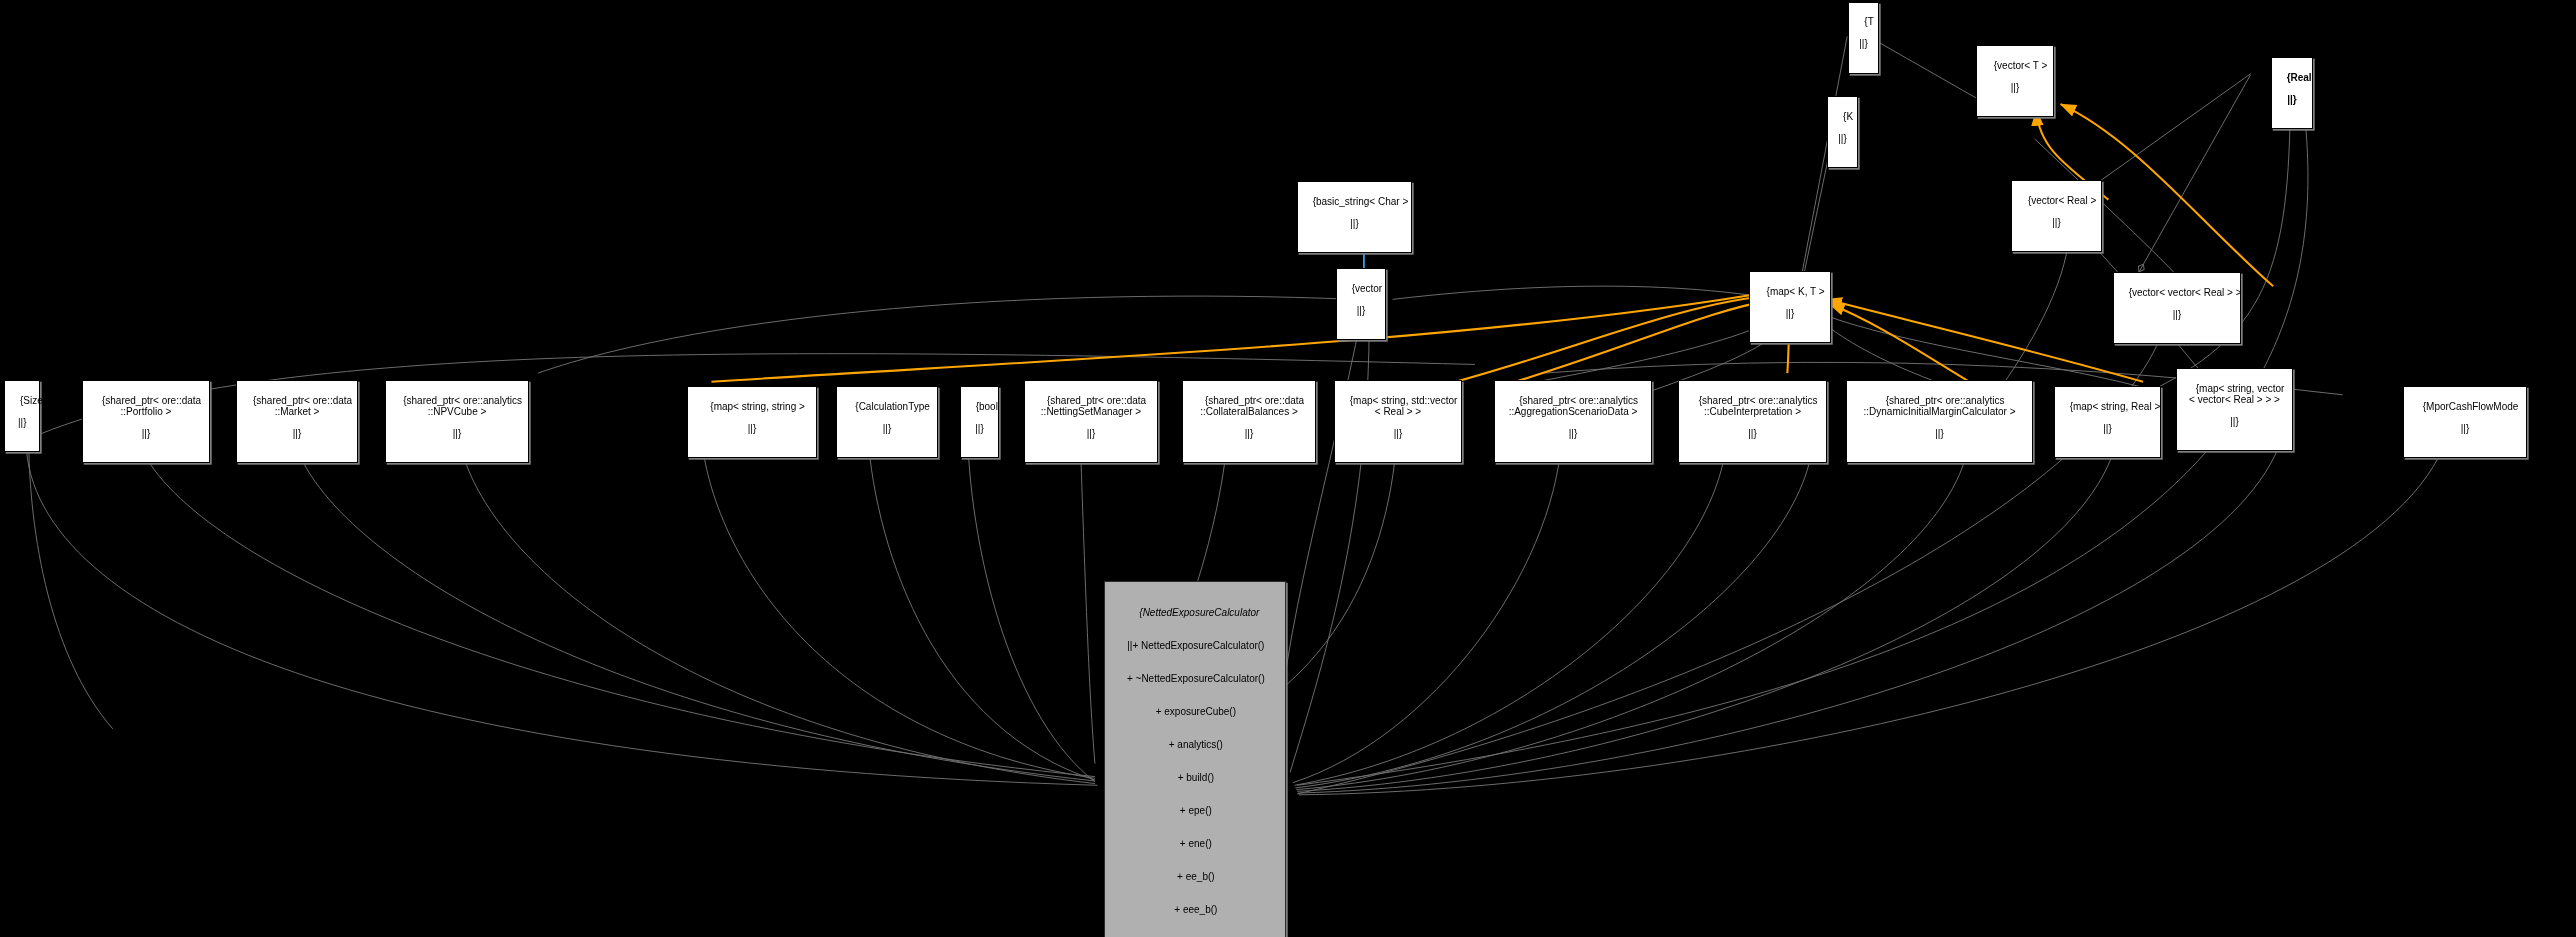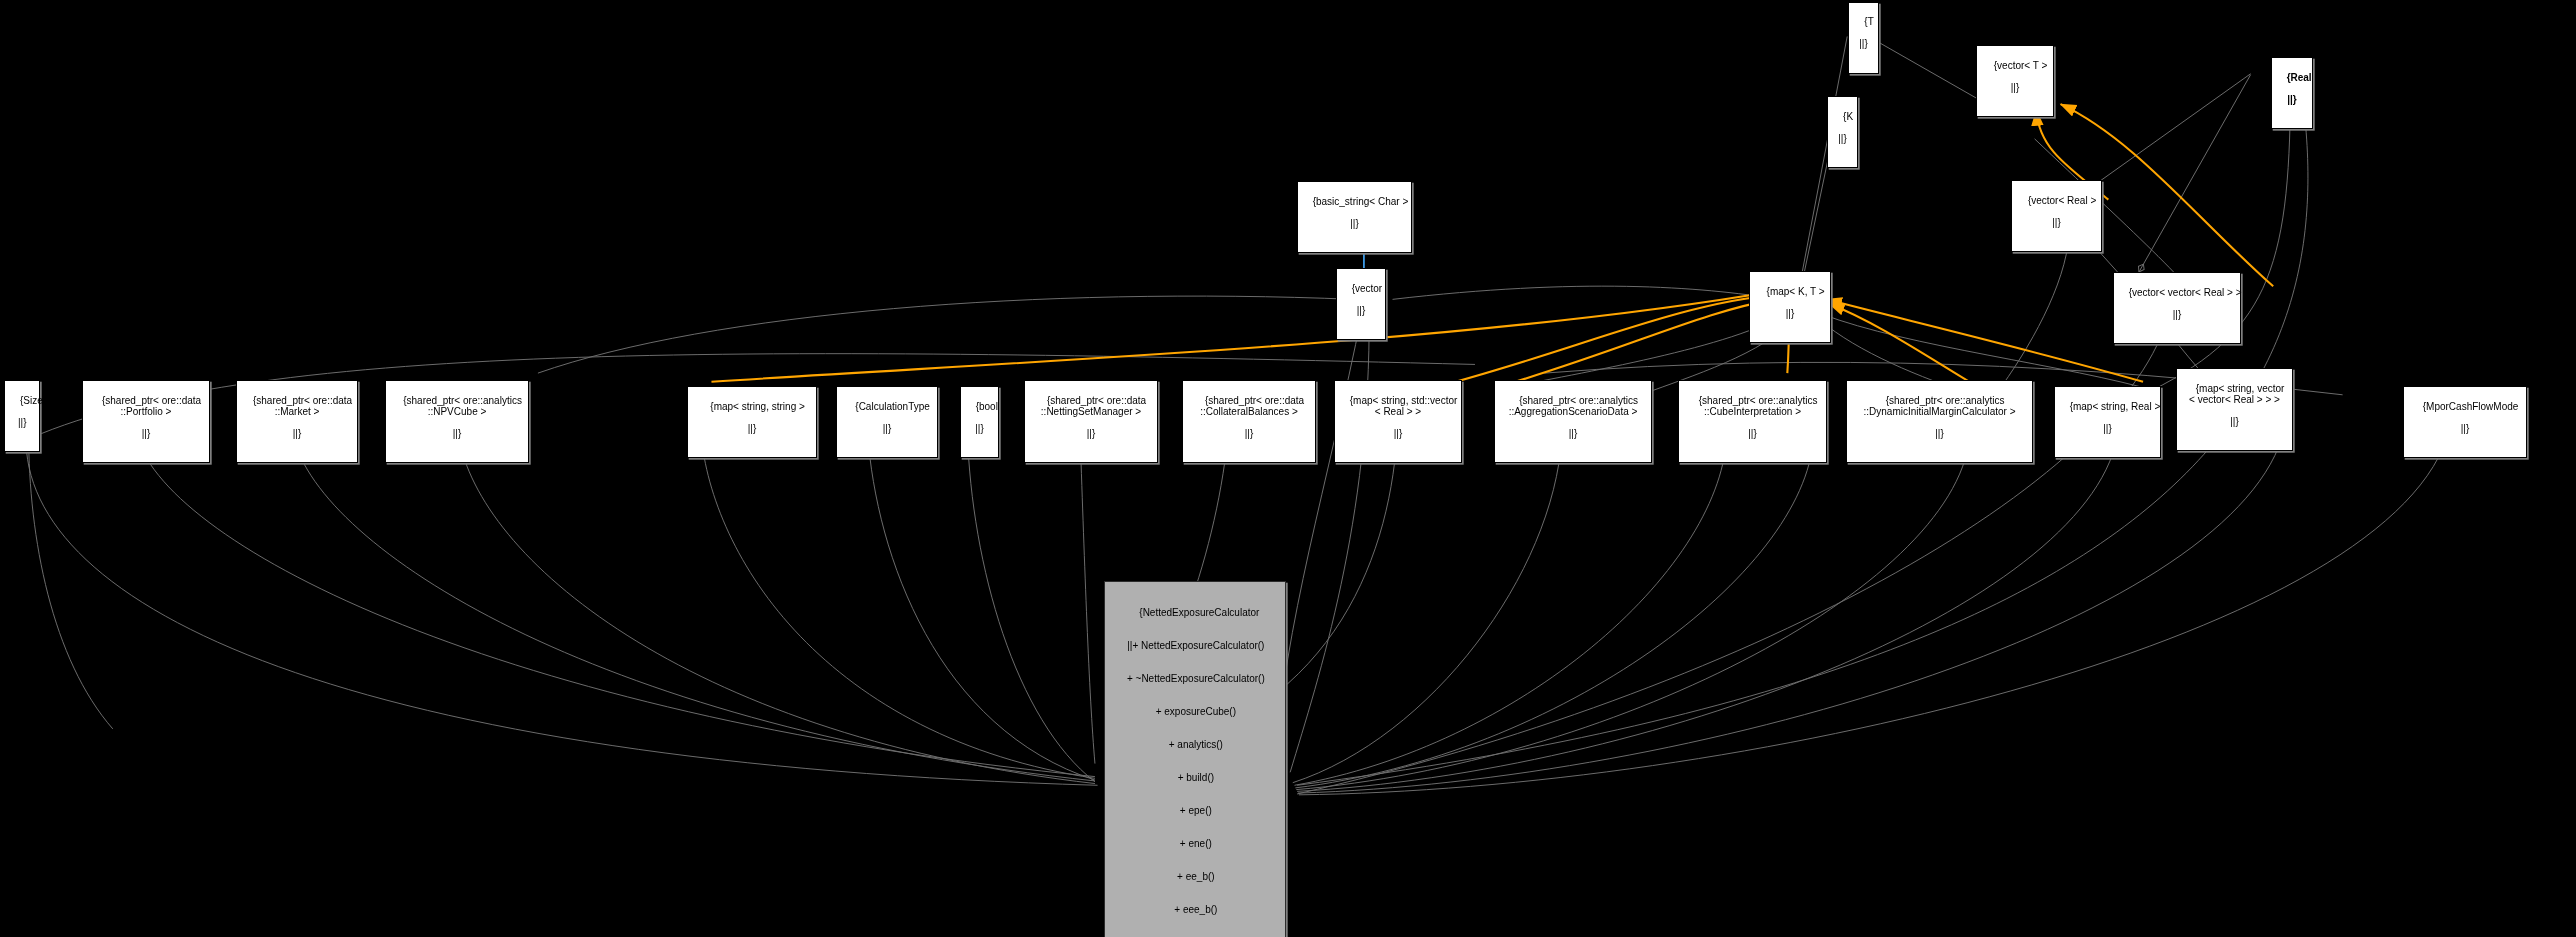--- a/index.html
+++ b/index.html
@@ -46,20 +46,21 @@
     background: #b0b0b0;
     border: 0.9px solid #2c2c2c;
     text-align: left;
     padding: 2.6px 4.3px 2.6px 6px;
     z-index: 6;
   }
   .node.main .title {
     display: block;
     text-align: center;
     padding-left: 7px;
+    font-style: italic;
   }
   .node.main .member {
     display: block;
     text-align: center;
     white-space: pre;
   }
 </style>
 </head>
 <body>
 

